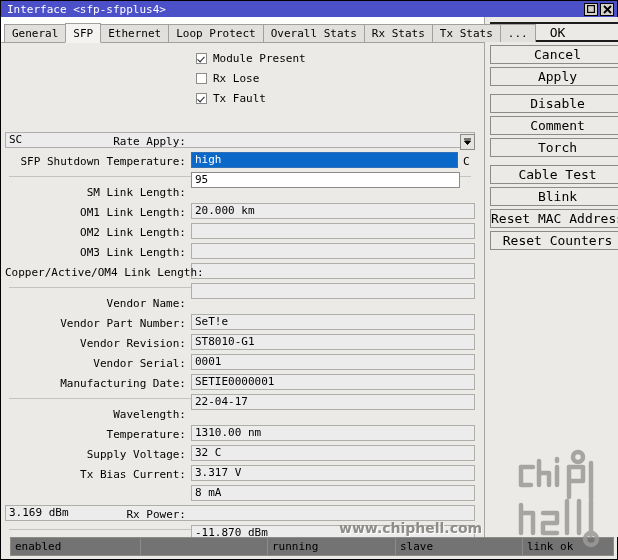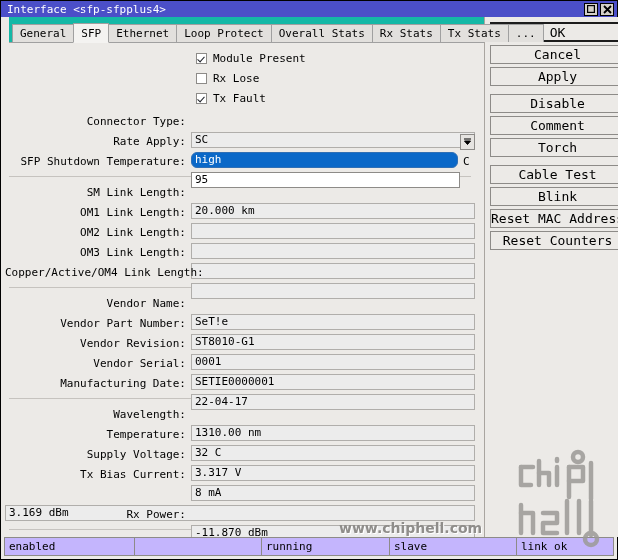--- a/index.html
+++ b/index.html
@@ -50,24 +50,23 @@
     width:484px;min-width:484px;
     display:flex;flex-direction:column;
     border-right:1px solid #a9a5a0;
     box-sizing:border-box;
   }
   
   .tabs{
     display:flex;align-items:flex-end;
     height:26px;min-height:20px;
     padding-left:3px;
-    background:#14b8a6;
+    background:#ffffff;
     border-bottom:1px solid #a0a0a0;
     box-sizing:border-box;
-    margin-left:8px;
   }
   .tab{
     height:18px;
     padding:0 7px;
     display:flex;align-items:center;
     background:#e2e0dd;
     border:1px solid #a0a0a0;
     border-bottom:none;
     margin-right:-1px;
     box-sizing:border-box;
@@ -120,21 +119,21 @@
     background:#0a68c8;color:#ffffff;
     border:1px solid #2f6fb5;
   }
   .unit{
     width:12px;min-width:12px;
     padding-left:3px;
     font-size:11px;
   }
   .with-unit .fld{flex:1;}
   .combo{display:flex;align-items:center;flex:1;}
-  .combo .fld{flex:1;border-radius:6px;}
+  .combo .fld{flex:1;}
   .combo-btn{
     width:15px;height:16px;min-width:15px;
     margin-left:2px;
     background:#e6e4e1;
     border:1px solid #8d8b88;
     box-sizing:border-box;
     display:flex;align-items:center;justify-content:center;
   }
   .chk-row{
     display:flex;align-items:center;
@@ -183,24 +182,24 @@
     white-space:nowrap;
   }
   .btn.focus{
     border:2px solid #1c1c1c;
     height:20px;
   }
   .btn-gap{height:5px;}
   
   .statusbar{
     height:19px;min-height:19px;
-    margin:0 3px 3px 3px;
+    margin:0 3px 3px 9px;
     display:flex;
     border:1px solid #8d8b88;
-    background:#c4b5fd;
+    background:#737373;
     box-sizing:border-box;
   }
   .status-cell{
     border-right:1px solid #8d8b88;
     display:flex;align-items:center;
     padding-left:4px;
     font-size:11px;
     box-sizing:border-box;
     white-space:nowrap;
     overflow:hidden;
@@ -290,21 +289,20 @@
           <div class="chk-label">Rx Lose</div>
         </div>
         <div class="chk-row">
           <div class="chkbox on"></div>
           <div class="chk-label">Tx Fault</div>
         </div>
 
         <div style="height:3px"></div>
 
         <div class="row">
-          <div class="lbl">Connector Type:</div>
           <div class="fld">SC</div>
         </div>
 
         <div class="row">
           <div class="lbl">Rate Apply:</div>
           <div class="combo">
             <div class="fld selected">high</div>
             <div class="combo-btn">
               <svg width="9" height="9" viewBox="0 0 9 9">
                 <path d="M1 2 H8 M1.5 4 L4.5 7.5 L7.5 4 Z" fill="#000" stroke="#000" stroke-width="1"></path>

